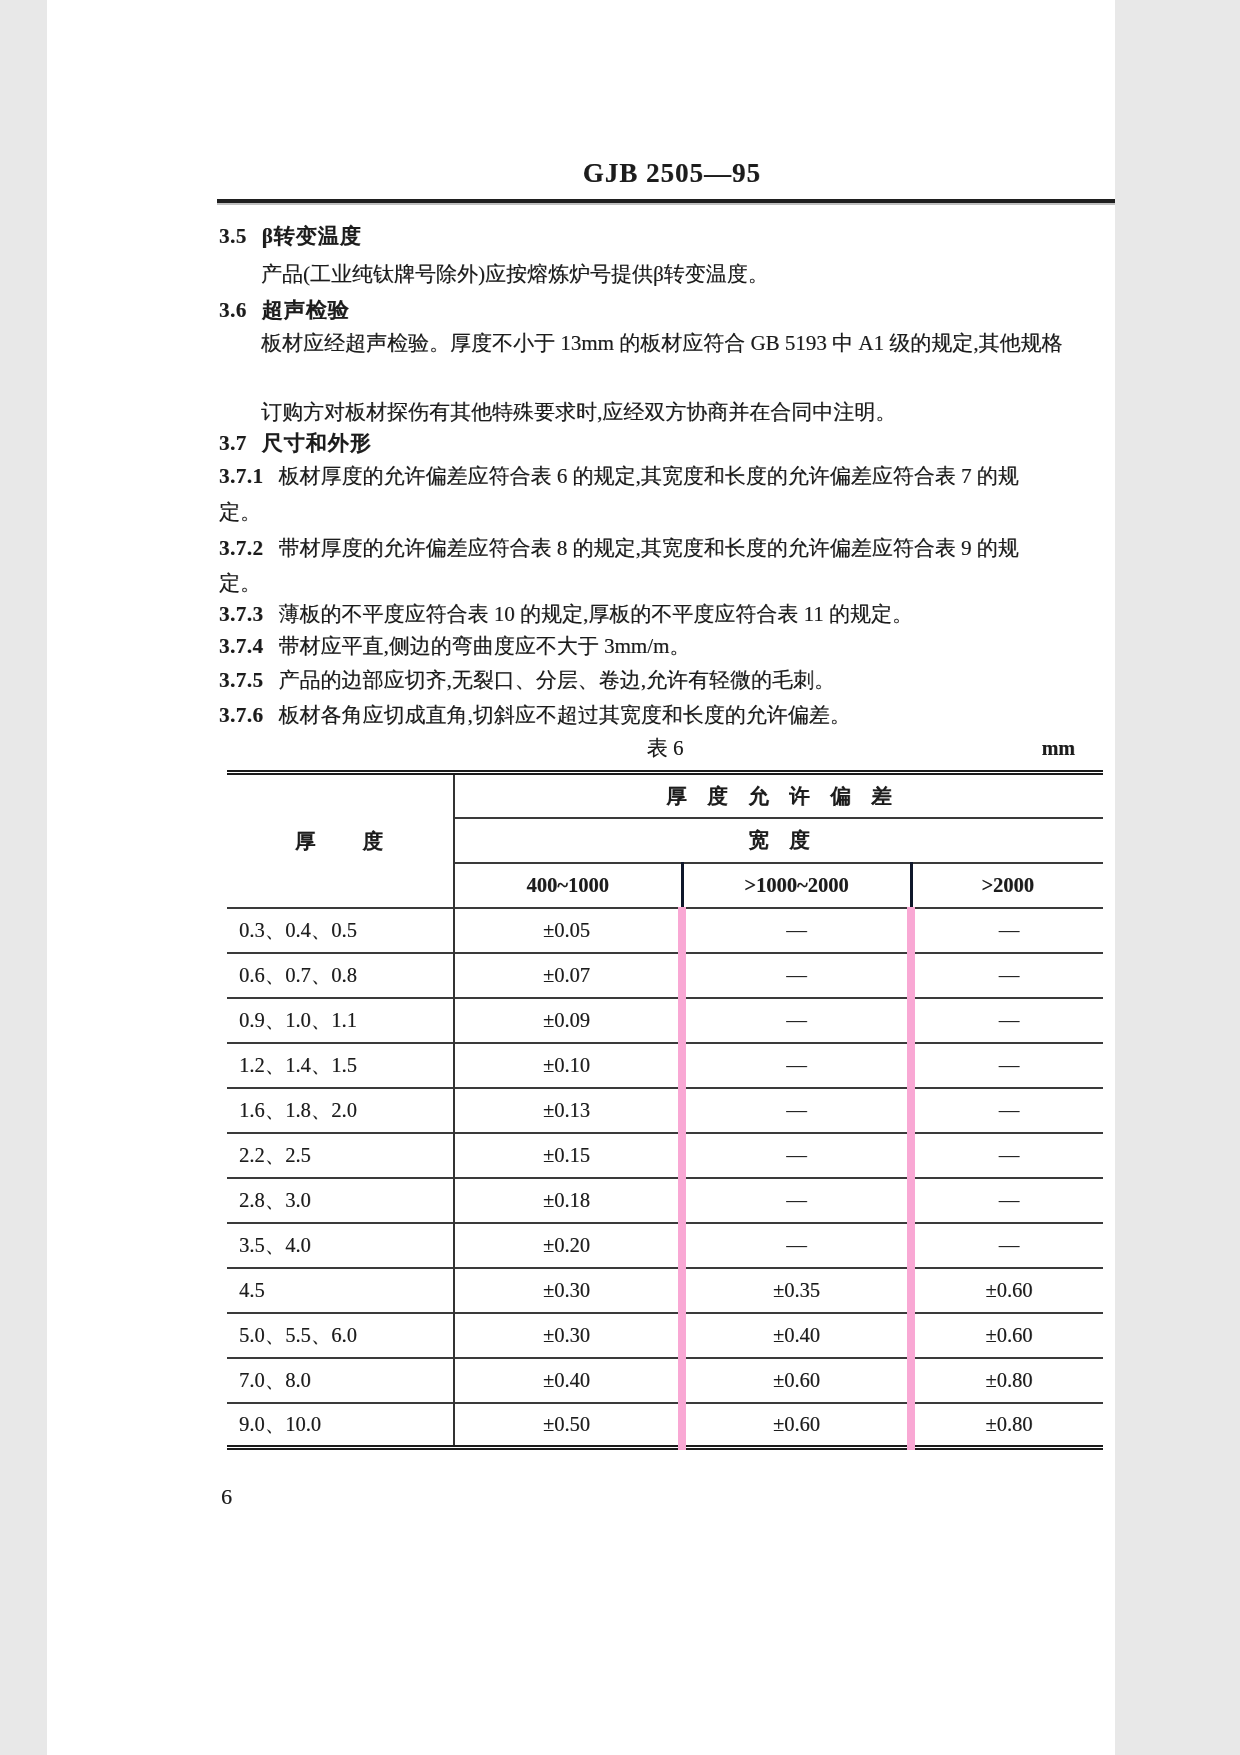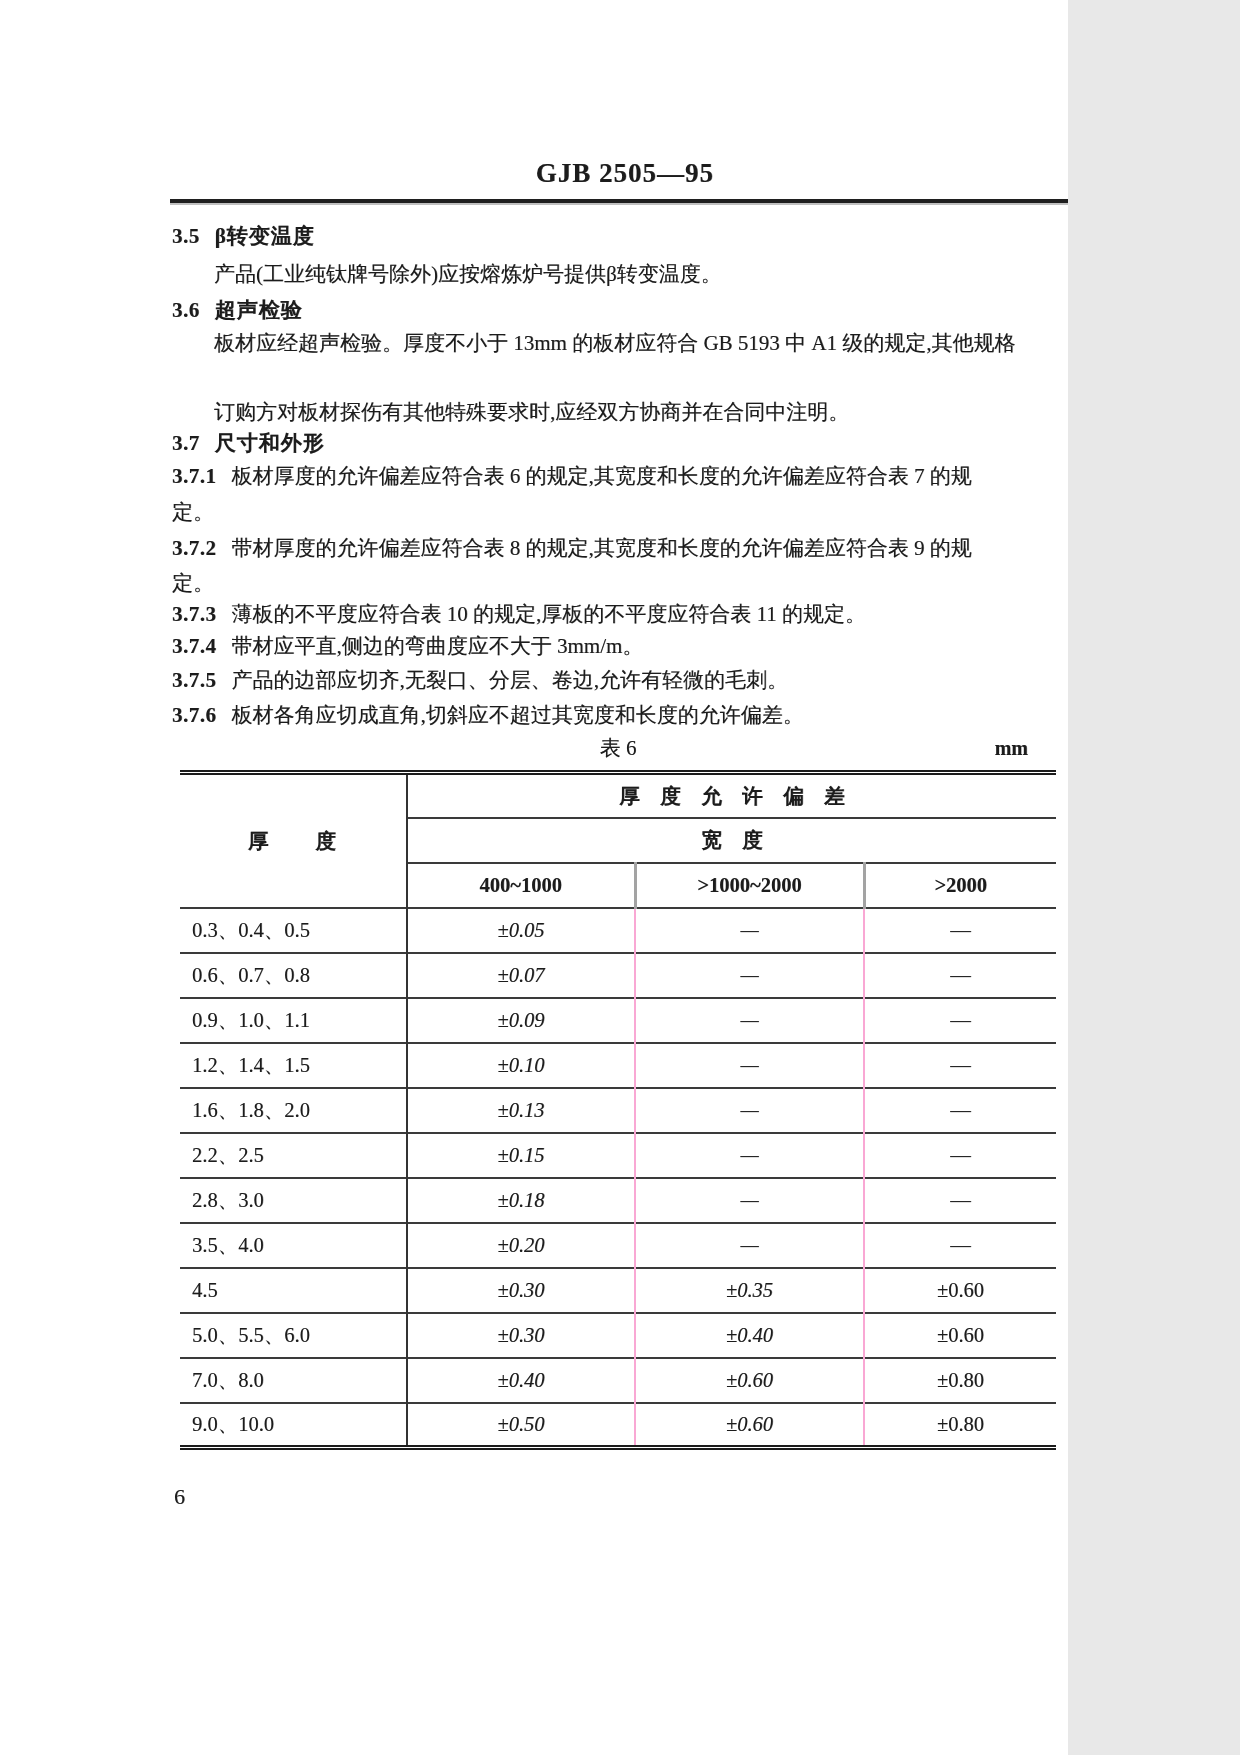--- a/index.html
+++ b/index.html
@@ -2,20 +2,21 @@
 <html><head>
 <meta charset="utf-8">
 <style>
   * { margin:0; padding:0; box-sizing:border-box; }
   html,body { background:#e8e8e8; }
   body { font-family:"Liberation Serif","DejaVu Serif",serif; }
   .sheet {
     position:relative; width:1068px; height:1755px;
     background:#ffffff; color:#1c1c1c; overflow:hidden;
     text-shadow:0.4px 0.4px 0.6px rgba(25,25,25,0.45);
+    margin-left:47px;
   }
   .doc-code {
     position:absolute; top:158px; left:172px; width:906px;
     text-align:center; font-size:27px; font-weight:bold; letter-spacing:1px;
   }
   .head-rule {
     position:absolute; top:199px; left:170px; width:908px; height:4px;
     background:#1f1f1f; box-shadow:0 2px 0 rgba(30,30,30,0.28);
   }
   .line {
@@ -39,23 +40,23 @@
     border-collapse:collapse; table-layout:fixed;
     border-top:5px double #1b1b1b; border-bottom:5px double #1b1b1b;
   }
   table.t6 td {
     border-top:2px solid #3a3a3a;
     height:45px; text-align:center; vertical-align:middle;
     font-size:20.5px; overflow:hidden; white-space:pre;
   }
   .t6 .corner { border-right:2px solid #333; font-weight:bold; letter-spacing:2px; }
   .t6 .hcell  { font-weight:bold; }
-  .t6 tr.hr3 td:nth-child(1), .t6 tr.hr3 td:nth-child(2) { border-right:3px solid #a3a3a3; }
+  .t6 tr.hr3 td:nth-child(1), .t6 tr.hr3 td:nth-child(2) { border-right:3px solid #0f172a; }
   .t6 tr.dr td:nth-child(1) { border-right:2px solid #333; text-align:left; padding-left:12px; }
-  .t6 tr.dr td:nth-child(2), .t6 tr.dr td:nth-child(3) { border-right:2px solid #f9a8d4;font-style:italic; }
+  .t6 tr.dr td:nth-child(2), .t6 tr.dr td:nth-child(3) { border-right:8px solid #f9a8d4; }
   .page-num { position:absolute; left:174px; top:1480px; font-size:22px; line-height:34px; }
 </style>
 </head>
 <body>
 
 <div class="sheet">
 
   <div class="doc-code">GJB 2505—95</div>
   <div class="head-rule"></div>
 

